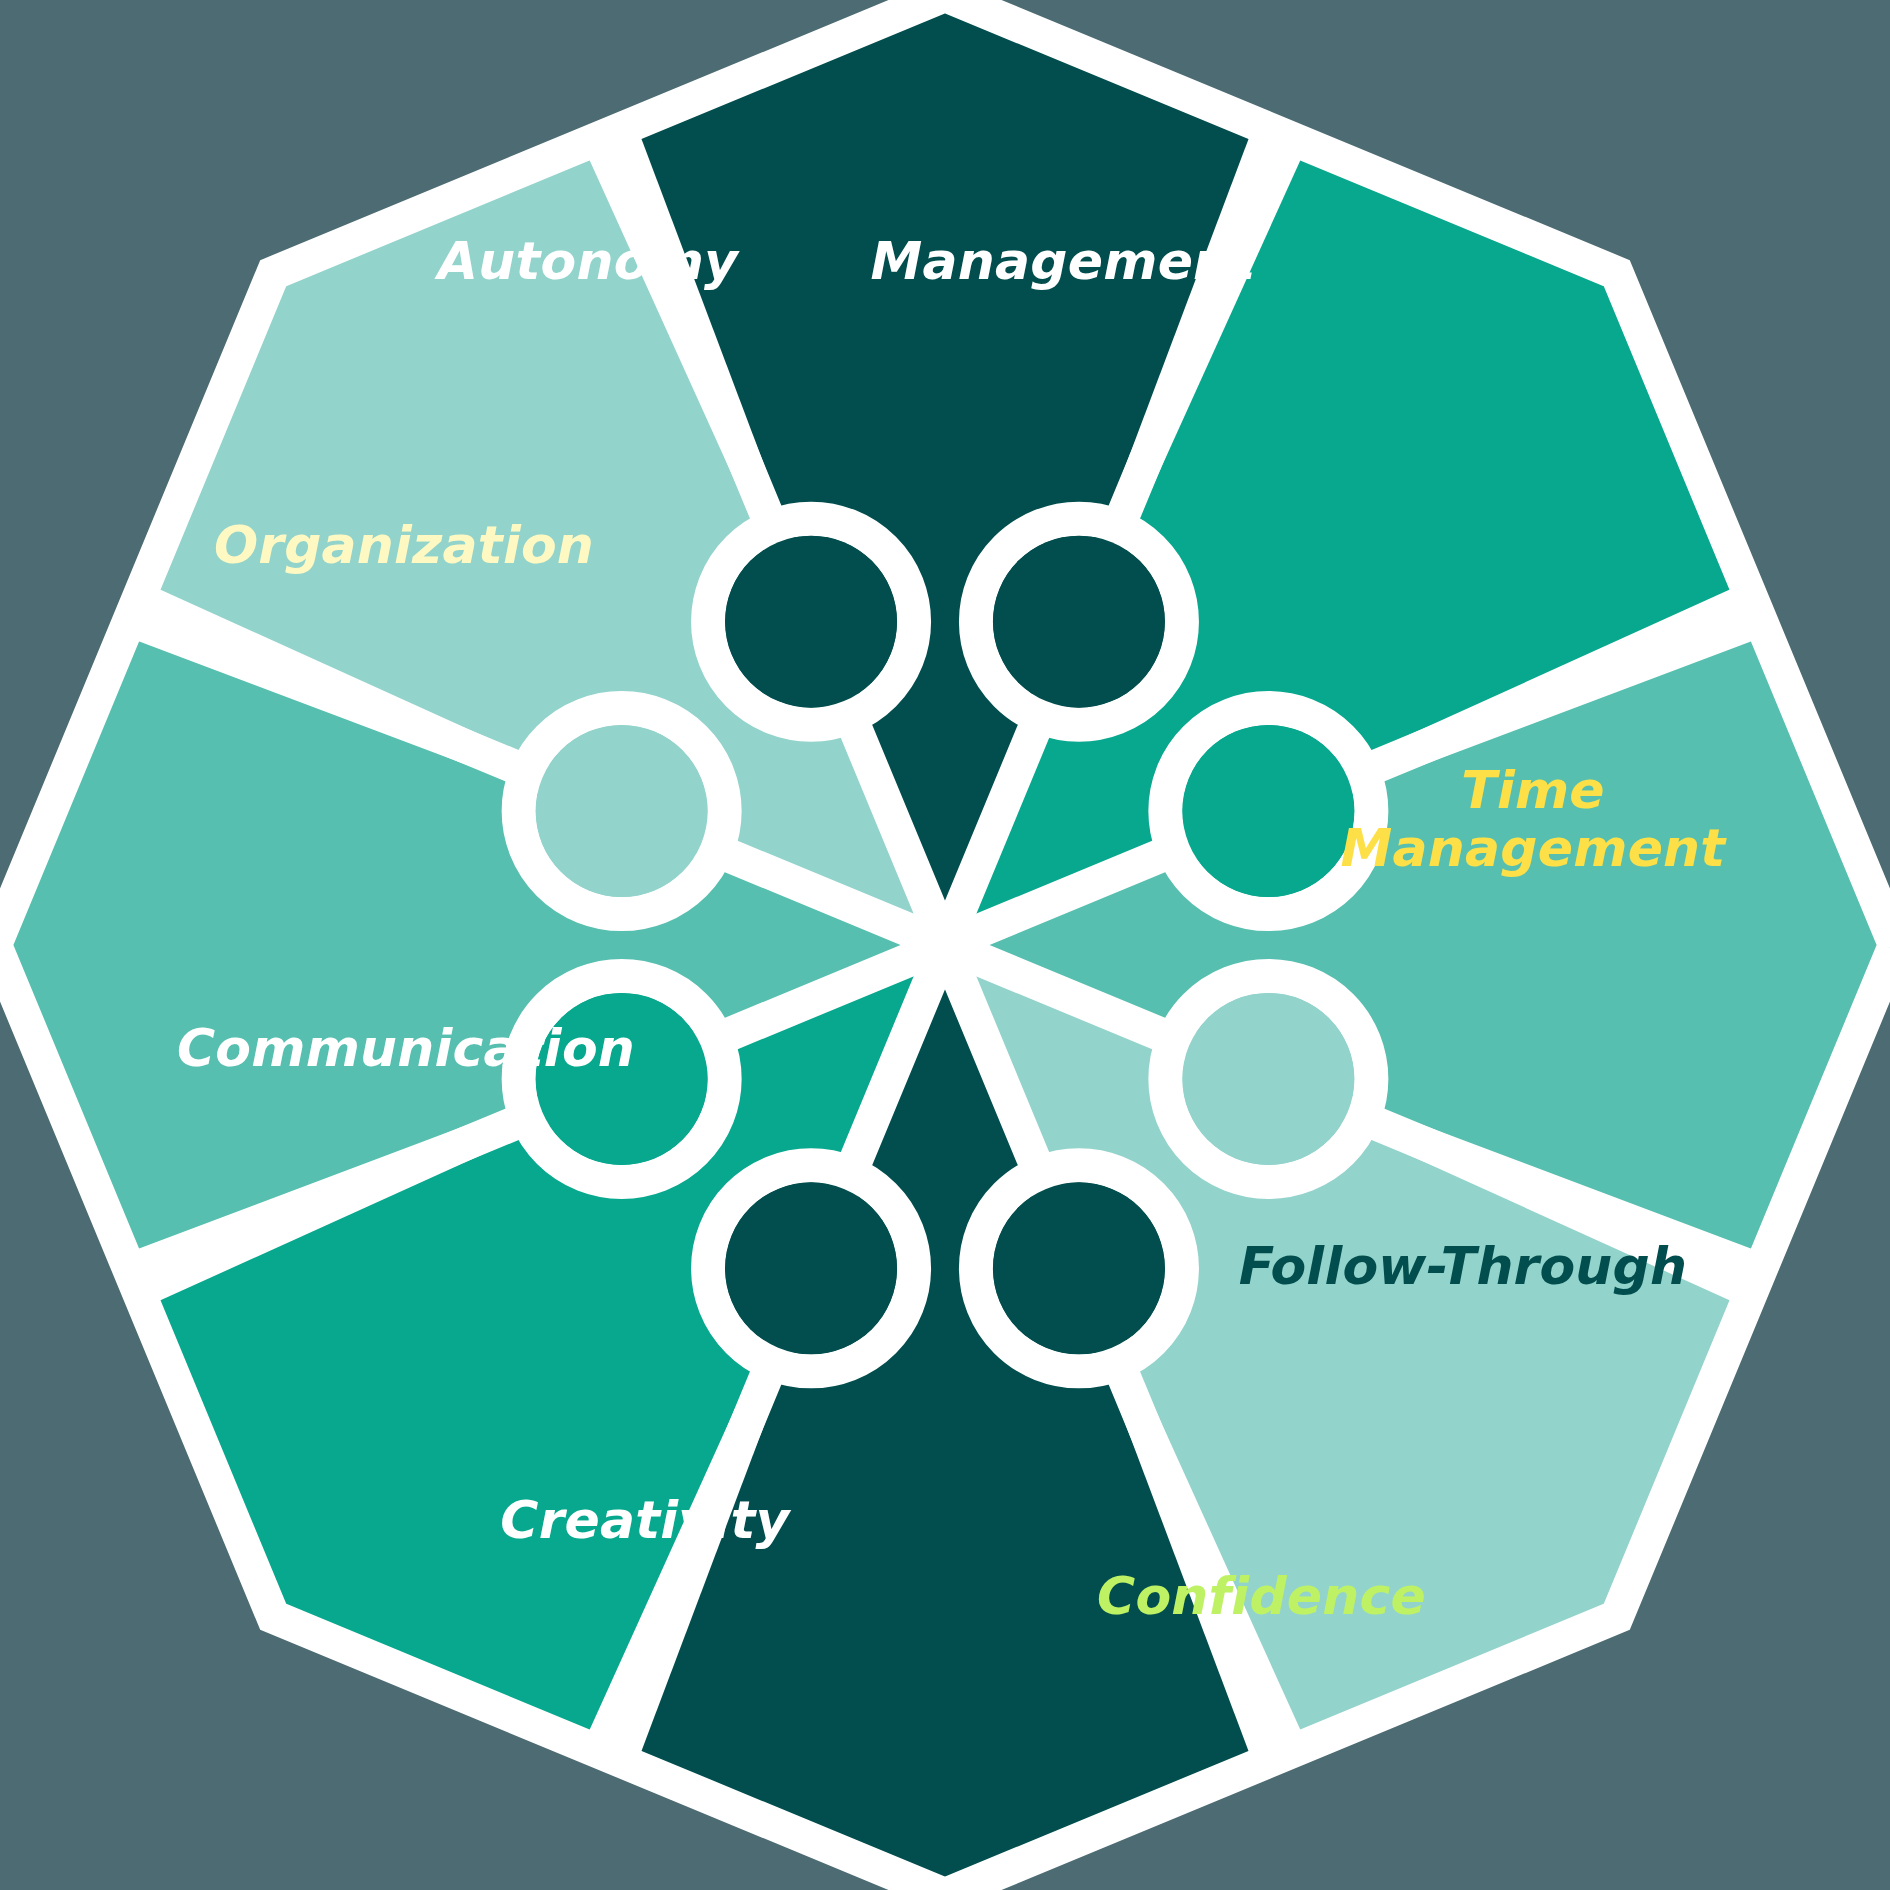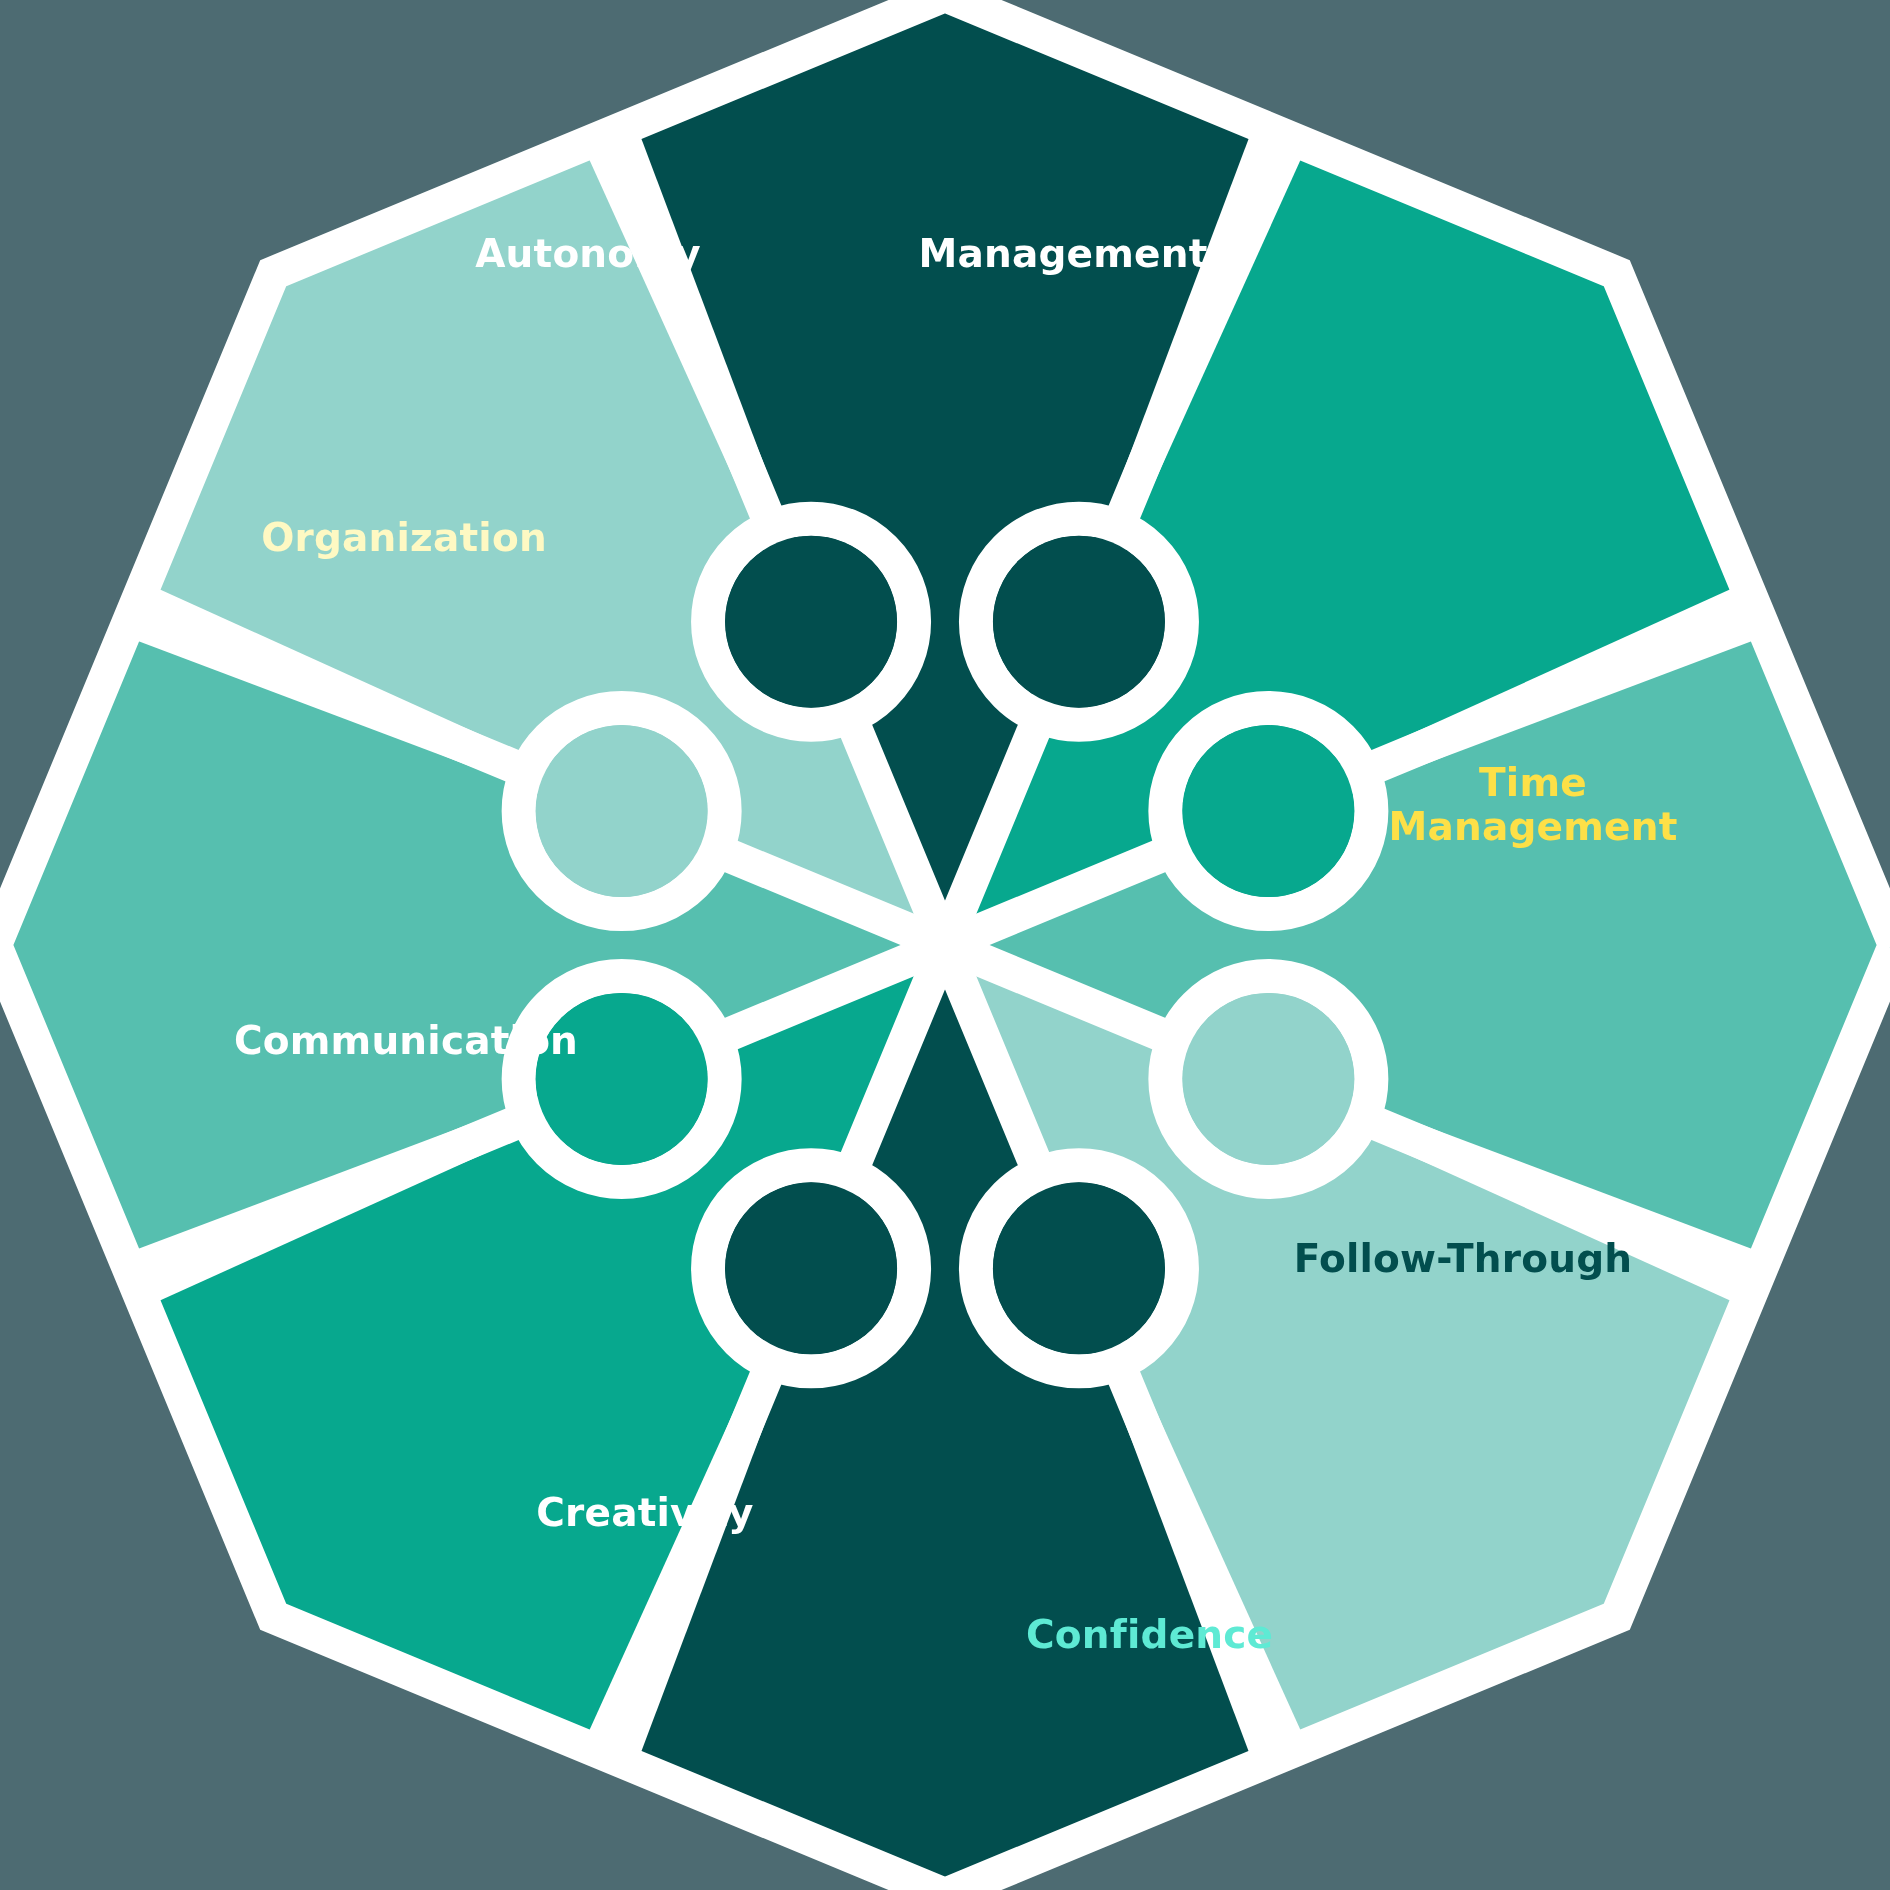--- a/index.html
+++ b/index.html
@@ -22,26 +22,27 @@
     left: 0;
     top: 0;
     width: 1890px;
     height: 1890px;
     display: block;
   }
   .seg-label {
     position: absolute;
     font-family: "DejaVu Sans", sans-serif;
     font-weight: bold;
-    font-size: 39px;
+    font-size: 52px;
     line-height: 1.12;
     letter-spacing: 0.2px;
     white-space: pre-line;
     pointer-events: none;
     user-select: none;
+    font-style: italic;
   }
 </style>
 </head>
 <body>
 
 <div id="stage">
   <svg id="puzzle-svg" viewBox="0 0 1890 1890" xmlns="http://www.w3.org/2000/svg">
     <defs>
       <clipPath id="clip-octagon">
         <polygon id="octagon-clip-poly" points="945.0,-5.0 1616.8,273.2 1895.0,945.0 1616.8,1616.8 945.0,1895.0 273.2,1616.8 -5.0,945.0 273.2,273.2"></polygon>
@@ -131,18 +132,18 @@
         <circle cx="621.64" cy="811.06" r="86.00" fill="#92d3cb"></circle>
       </g>
   <polygon points="945.0,-5.0 1616.8,273.2 1895.0,945.0 1616.8,1616.8 945.0,1895.0 273.2,1616.8 -5.0,945.0 273.2,273.2" fill="none" stroke="#ffffff" stroke-width="34" stroke-linejoin="miter"></polygon>
     </svg>
   <div id="labels-layer">
       <div class="seg-label" style="color: rgb(255, 255, 255); width: 330px; text-align: center; left: 423px; top: 232px;">Autonomy</div>
       <div class="seg-label" style="color: rgb(255, 255, 255); width: 420px; text-align: center; left: 853px; top: 232px;">Management</div>
       <div class="seg-label" style="color: #fde047; width: 470px; text-align: center; left: 1298px; top: 761px;">Time
 Management</div>
       <div class="seg-label" style="color: rgb(2, 78, 78); width: 500px; text-align: center; left: 1213px; top: 1219px; margin-top: 18px;">Follow-Through</div>
-      <div class="seg-label" style="color: #5eead4; width: 400px; text-align: left; left: 1026px; top: 1613px;">Confidence</div>
+      <div class="seg-label" style="color: #bef264; width: 400px; text-align: right; left: 1026px; top: 1567px;">Confidence</div>
       <div class="seg-label" style="color: rgb(255, 255, 255); width: 360px; text-align: center; left: 465px; top: 1491px;">Creativity</div>
       <div class="seg-label" style="color: rgb(255, 255, 255); width: 520px; text-align: center; left: 146px; top: 1019px;">Communication</div>
       <div class="seg-label" style="color: #fef9c3; width: 460px; text-align: center; left: 174px; top: 516px;">Organization</div>
     </div>
 </div>
 
 </body></html>

